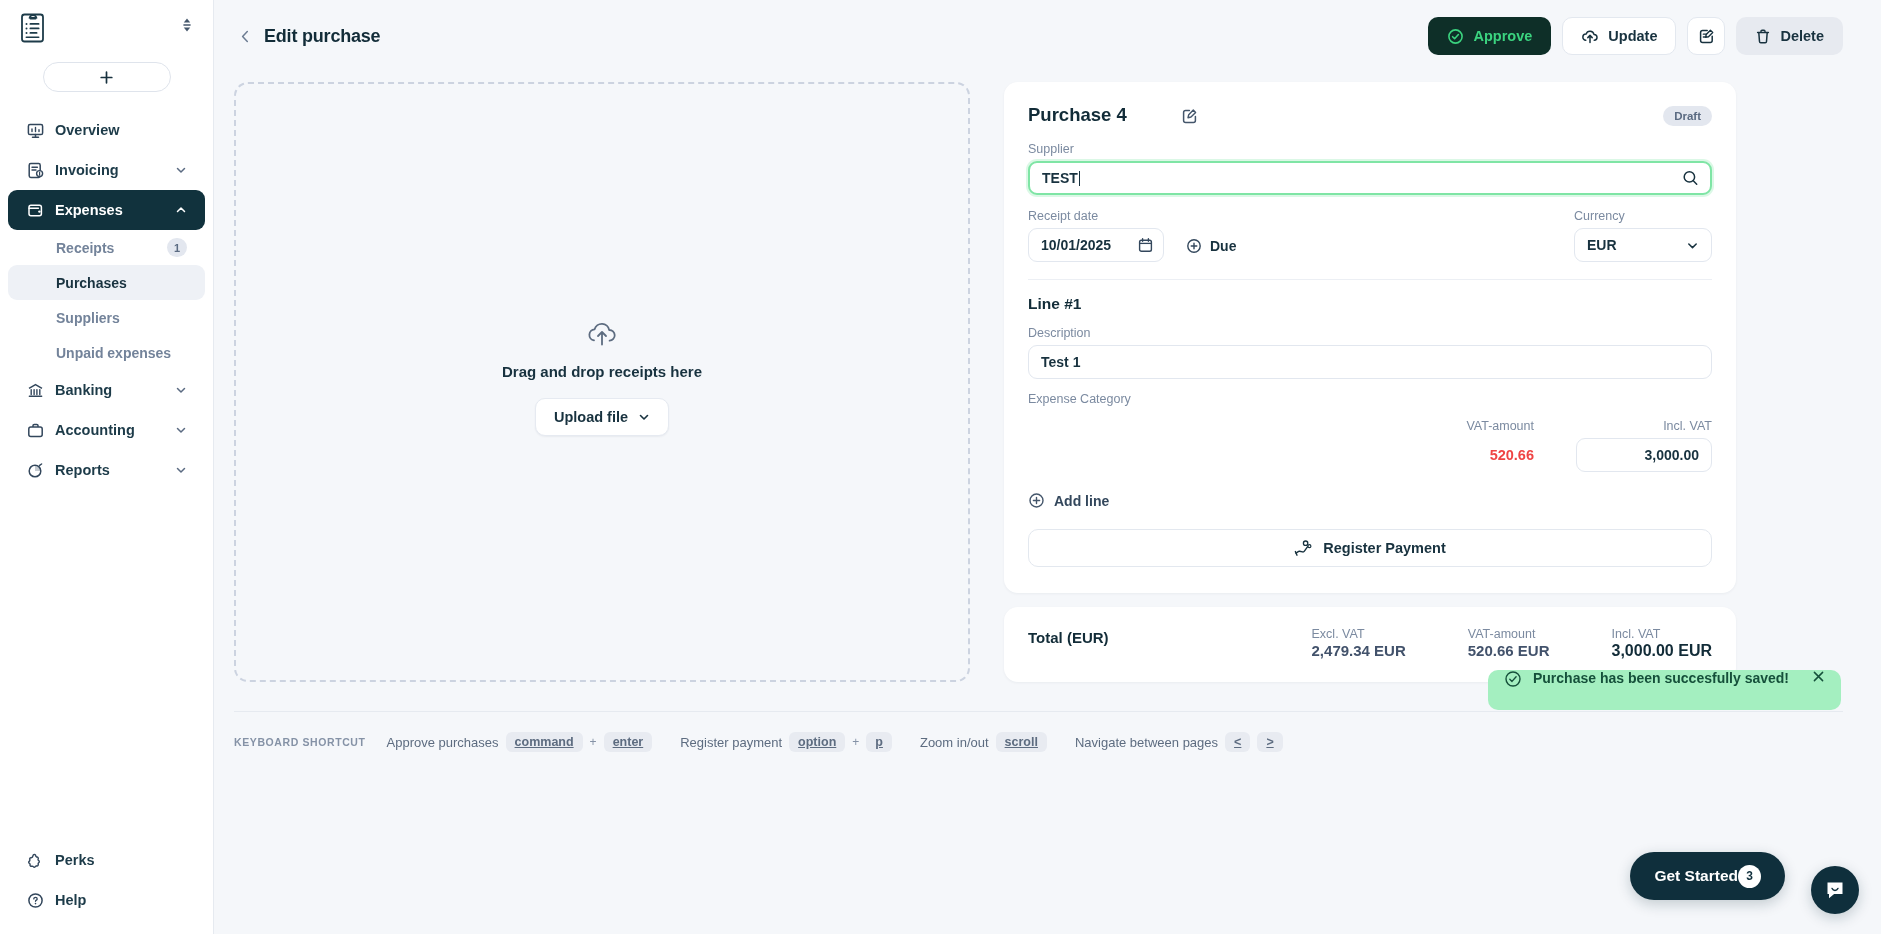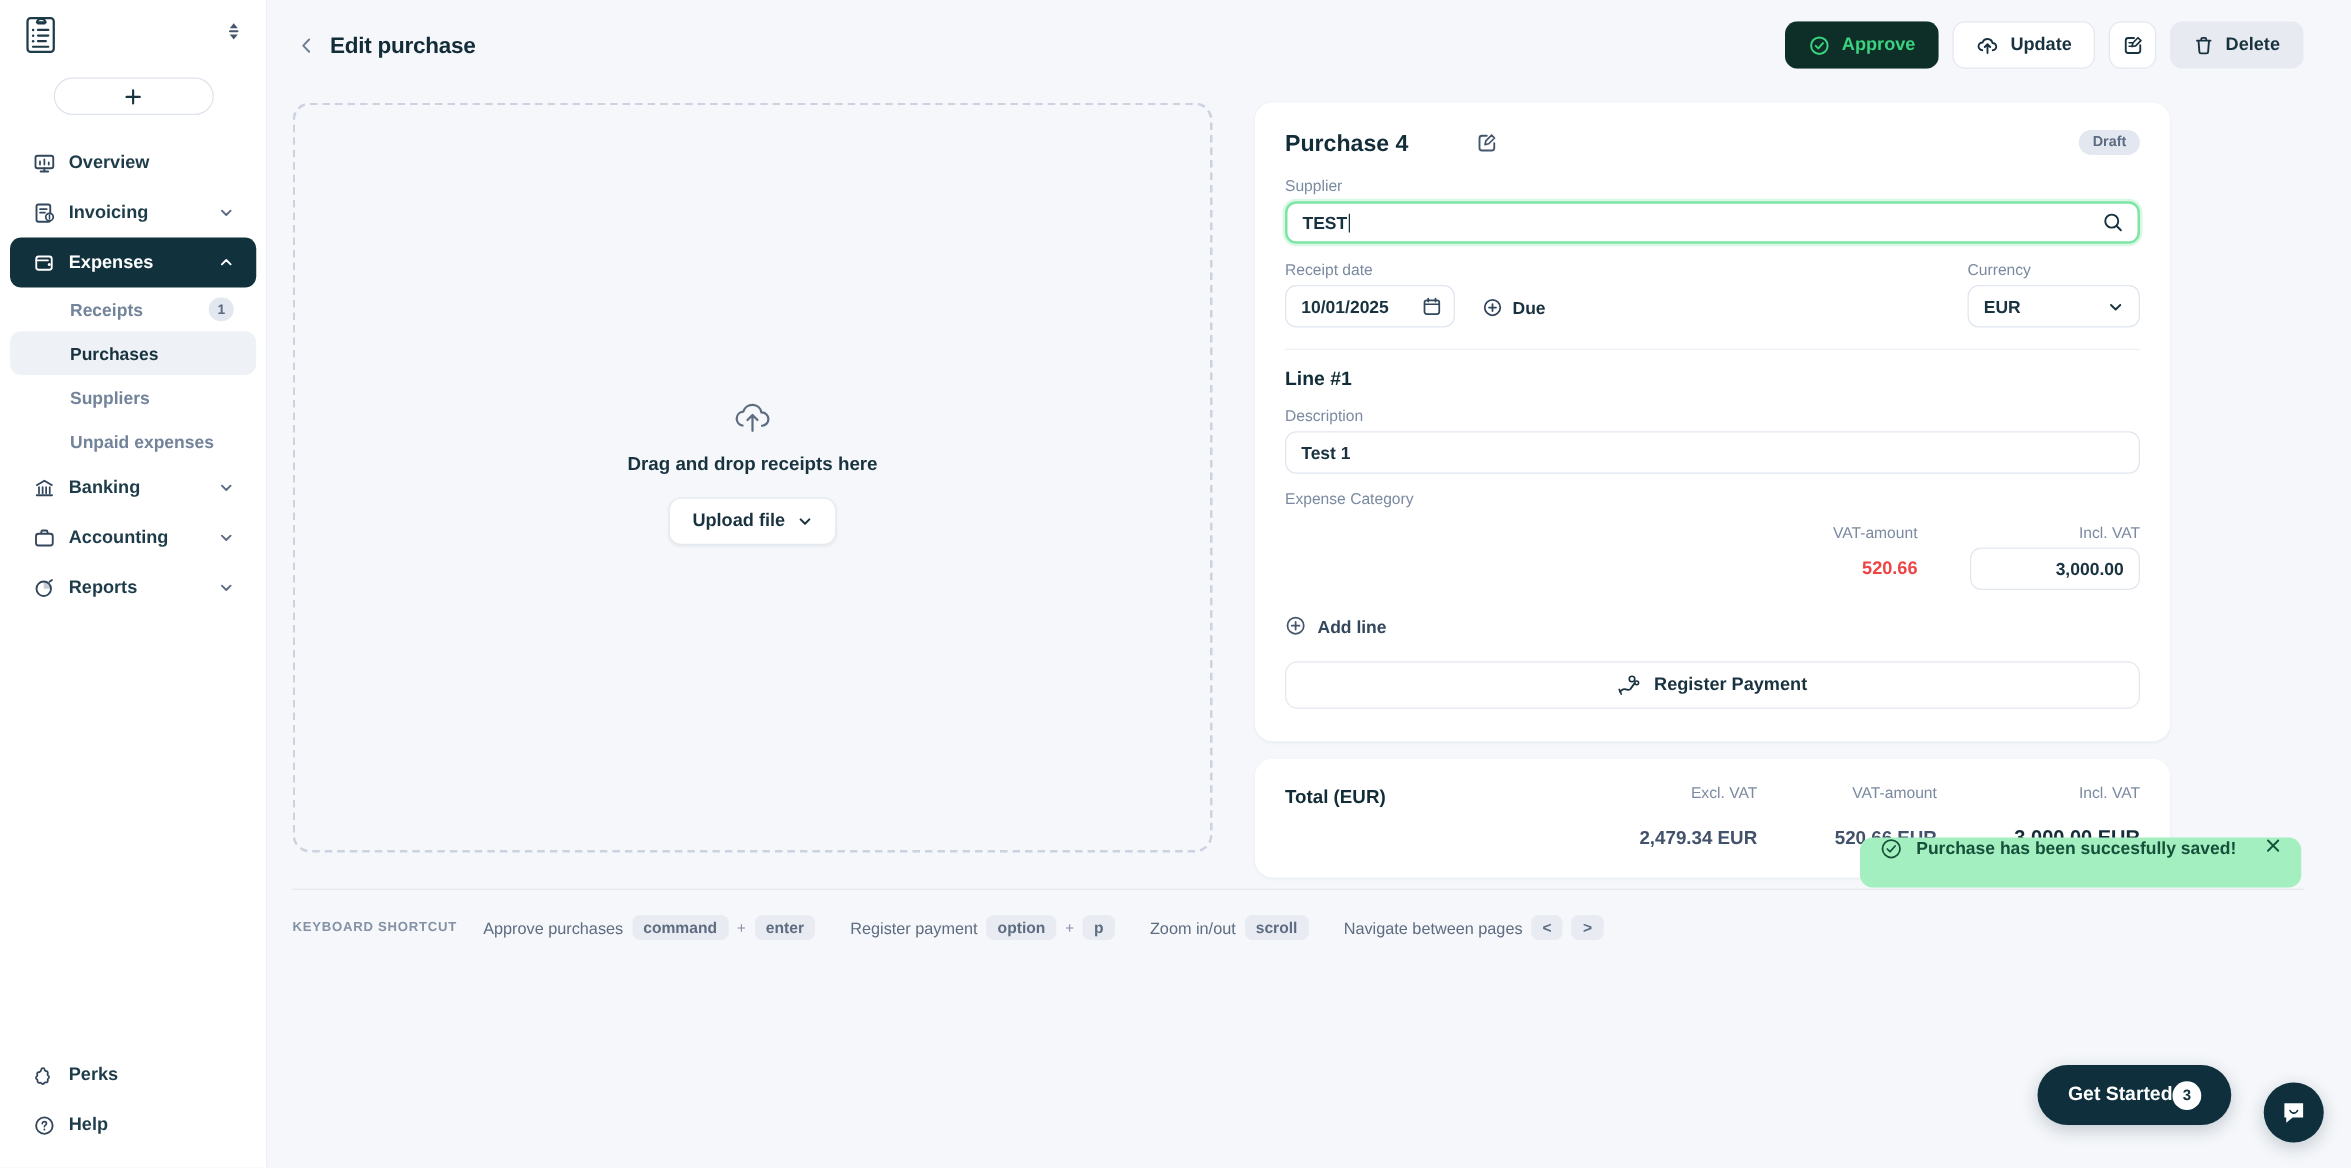--- a/index.html
+++ b/index.html
@@ -80,21 +80,21 @@
   .upload-btn {
     margin-top: 18px; height: 38px; background: #fff; border: 1px solid #e6eaf1;
     border-radius: 10px; display: flex; align-items: center; gap: 10px;
     padding: 0 18px; font-size: 14.5px; font-weight: 700; color: #18323f; cursor: pointer;
     box-shadow: 0 1px 2px rgba(20,40,60,.06);
   }
 
   .right-col { width: 732px; flex: 0 0 732px; display: flex; flex-direction: column; gap: 14px; }
   .card { background: #ffffff; border-radius: 14px; padding: 22px 24px 26px 24px; box-shadow: 0 1px 3px rgba(20,40,60,.05); }
 
-  .card-head { display: flex; align-items: flex-start; gap: 42px; }
+  .card-head { display: flex; align-items: flex-end; gap: 42px; }
   .card-title { font-size: 18.5px; font-weight: 700; color: #122c38; }
   .edit-pencil { margin-left: 11px; width: 20px; height: 20px; display:flex; align-items:center; justify-content:center; cursor:pointer; }
   .status-pill {
     margin-left: auto; background: #e3e7ef; color: #5b6b82; font-size: 11.5px;
     font-weight: 700; padding: 4px 11px; border-radius: 11px;
   }
   .field-label { font-size: 12.5px; color: #7b8aa0; margin-bottom: 5px; display: block; }
   .input {
     width: 100%; height: 34px; border: 1px solid #e2e7ef; border-radius: 9px;
     background: #fff; padding: 0 12px; font-size: 14px; font-weight: 600;
@@ -131,38 +131,38 @@
   .addline { display: flex; align-items: center; gap: 9px; margin-top: 20px; font-size: 14px; font-weight: 600; color: #33475c; cursor: pointer; }
   .regpay {
     margin-top: 20px; width: 100%; height: 38px; border: 1px solid #e3e8ef; border-radius: 10px;
     background: #fff; display: flex; align-items: center; justify-content: center; gap: 10px;
     font-size: 14.5px; font-weight: 700; color: #18323f; cursor: pointer;
   }
 
   .total-card { background:#fff; border-radius: 14px; padding: 20px 24px 22px 24px; box-shadow: 0 1px 3px rgba(20,40,60,.05); }
   .total-grid { display: flex; align-items: flex-start; }
   .total-label { font-size: 15px; font-weight: 700; color: #122c38; padding-top: 2px; }
-  .tcol { margin-left: auto; text-align: right; display: flex; flex-direction: column; gap: 21px; }
+  .tcol { margin-left: auto; display: flex; flex-direction: column; gap: 1px; }
   .tcol + .tcol { margin-left: 62px; }
   .tcol .t-head { font-size: 12.5px; color: #7b8aa0; }
   .tcol .t-val { font-size: 15px; color: #42526b; font-weight: 600; }
   .tcol.strong .t-val { font-size: 16px; color: #122c38; font-weight: 700; }
 
   
   .shortcuts {
     position: absolute; left: 20px; right: 38px; bottom: 182px;
     border-top: 1px solid #e6eaf0; padding-top: 20px;
     display: flex; align-items: center; gap: 12px; flex-wrap: nowrap;
   }
   .sc-title { font-size: 10.5px; font-weight: 700; color: #8592a6; letter-spacing: .6px; margin-right: 9px; }
   .sc-group { display: flex; align-items: center; gap: 7px; margin-right: 16px; }
   .sc-label { font-size: 13px; color: #5d6c80; }
   .kbd {
     background: #e8ebf1; border-radius: 6px; padding: 3px 9px; font-size: 12.5px;
-    color: #5d6c80; font-weight: 600; min-width: 22px; text-align: center; display:inline-block;
+    color: #5d6c80; font-weight: 600; min-width: 22px; text-align: center; display:inline-block;text-decoration:underline;
   }
   .plus { font-size: 12px; color: #8592a6; }
 
   
   .toast {
     position: absolute; right: 40px; bottom: 224px; background: #a4efc0;
     border-radius: 10px; height: 40px; display: flex; 
     gap: 11px; padding: 0 16px; color: #15503a; font-size: 14px; font-weight: 600;
   }
   .toast .close-x { margin-left: 12px; cursor: pointer; font-size: 15px; color:#15503a; line-height:1; }

